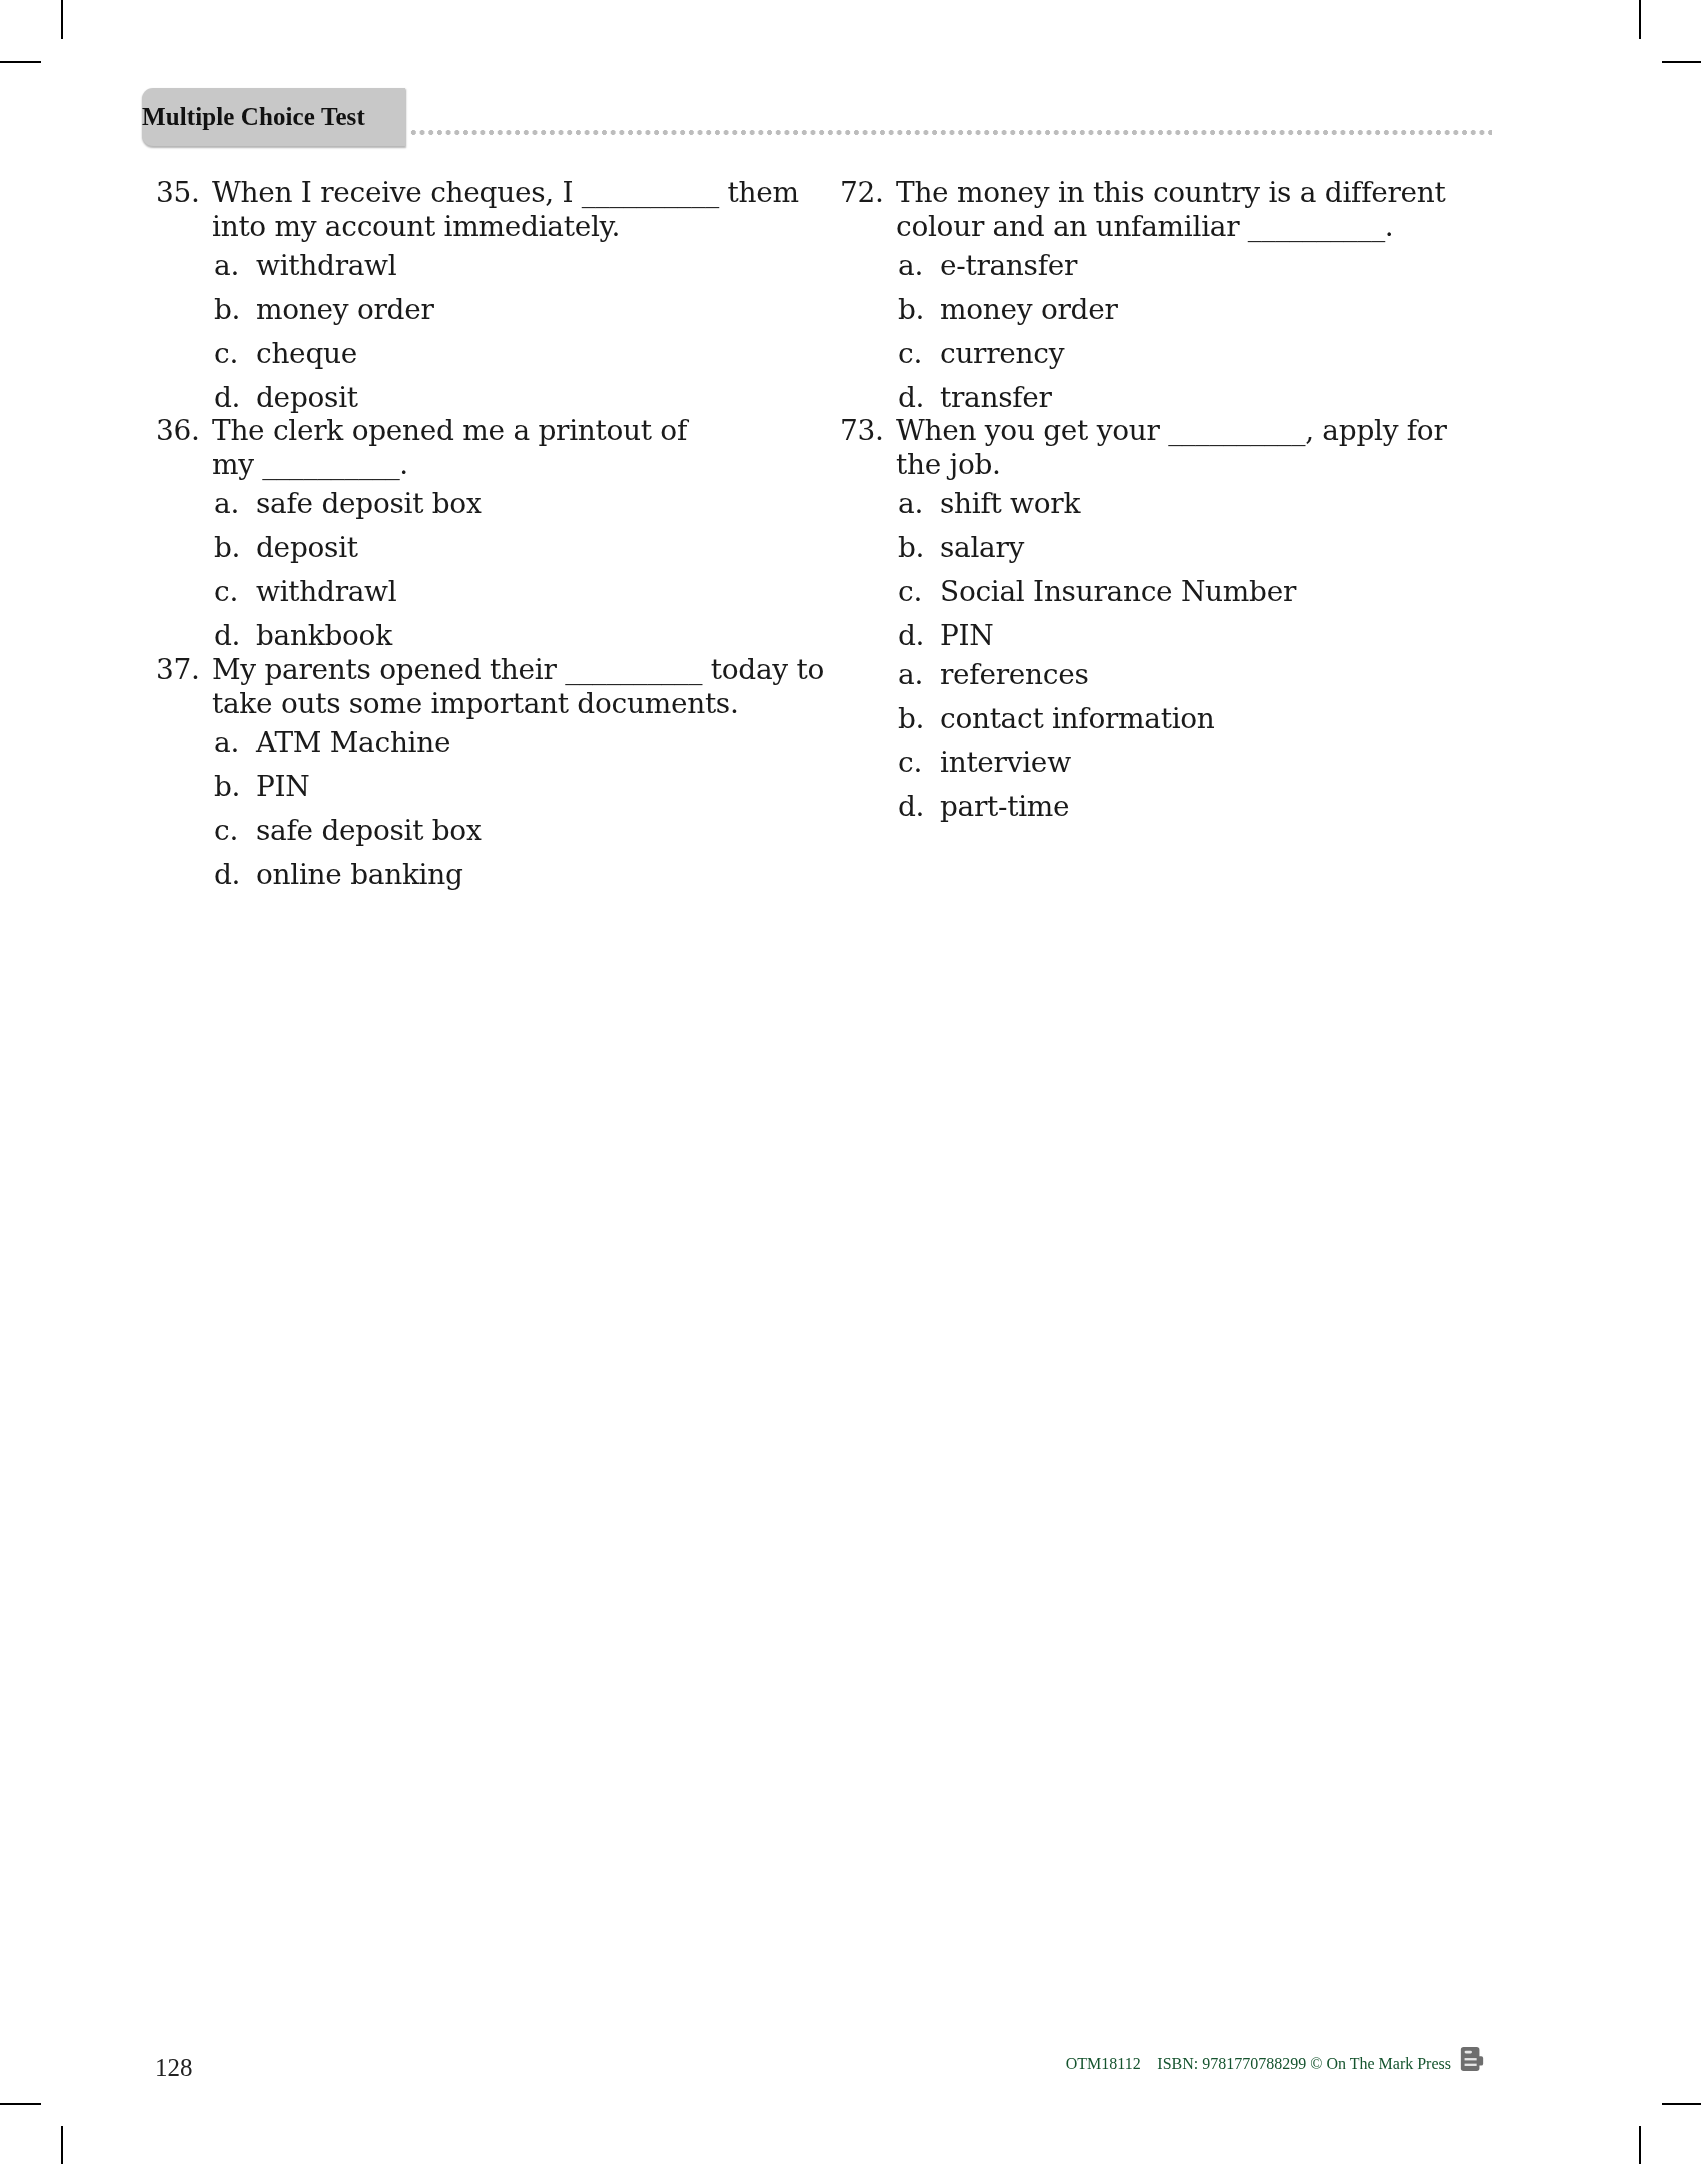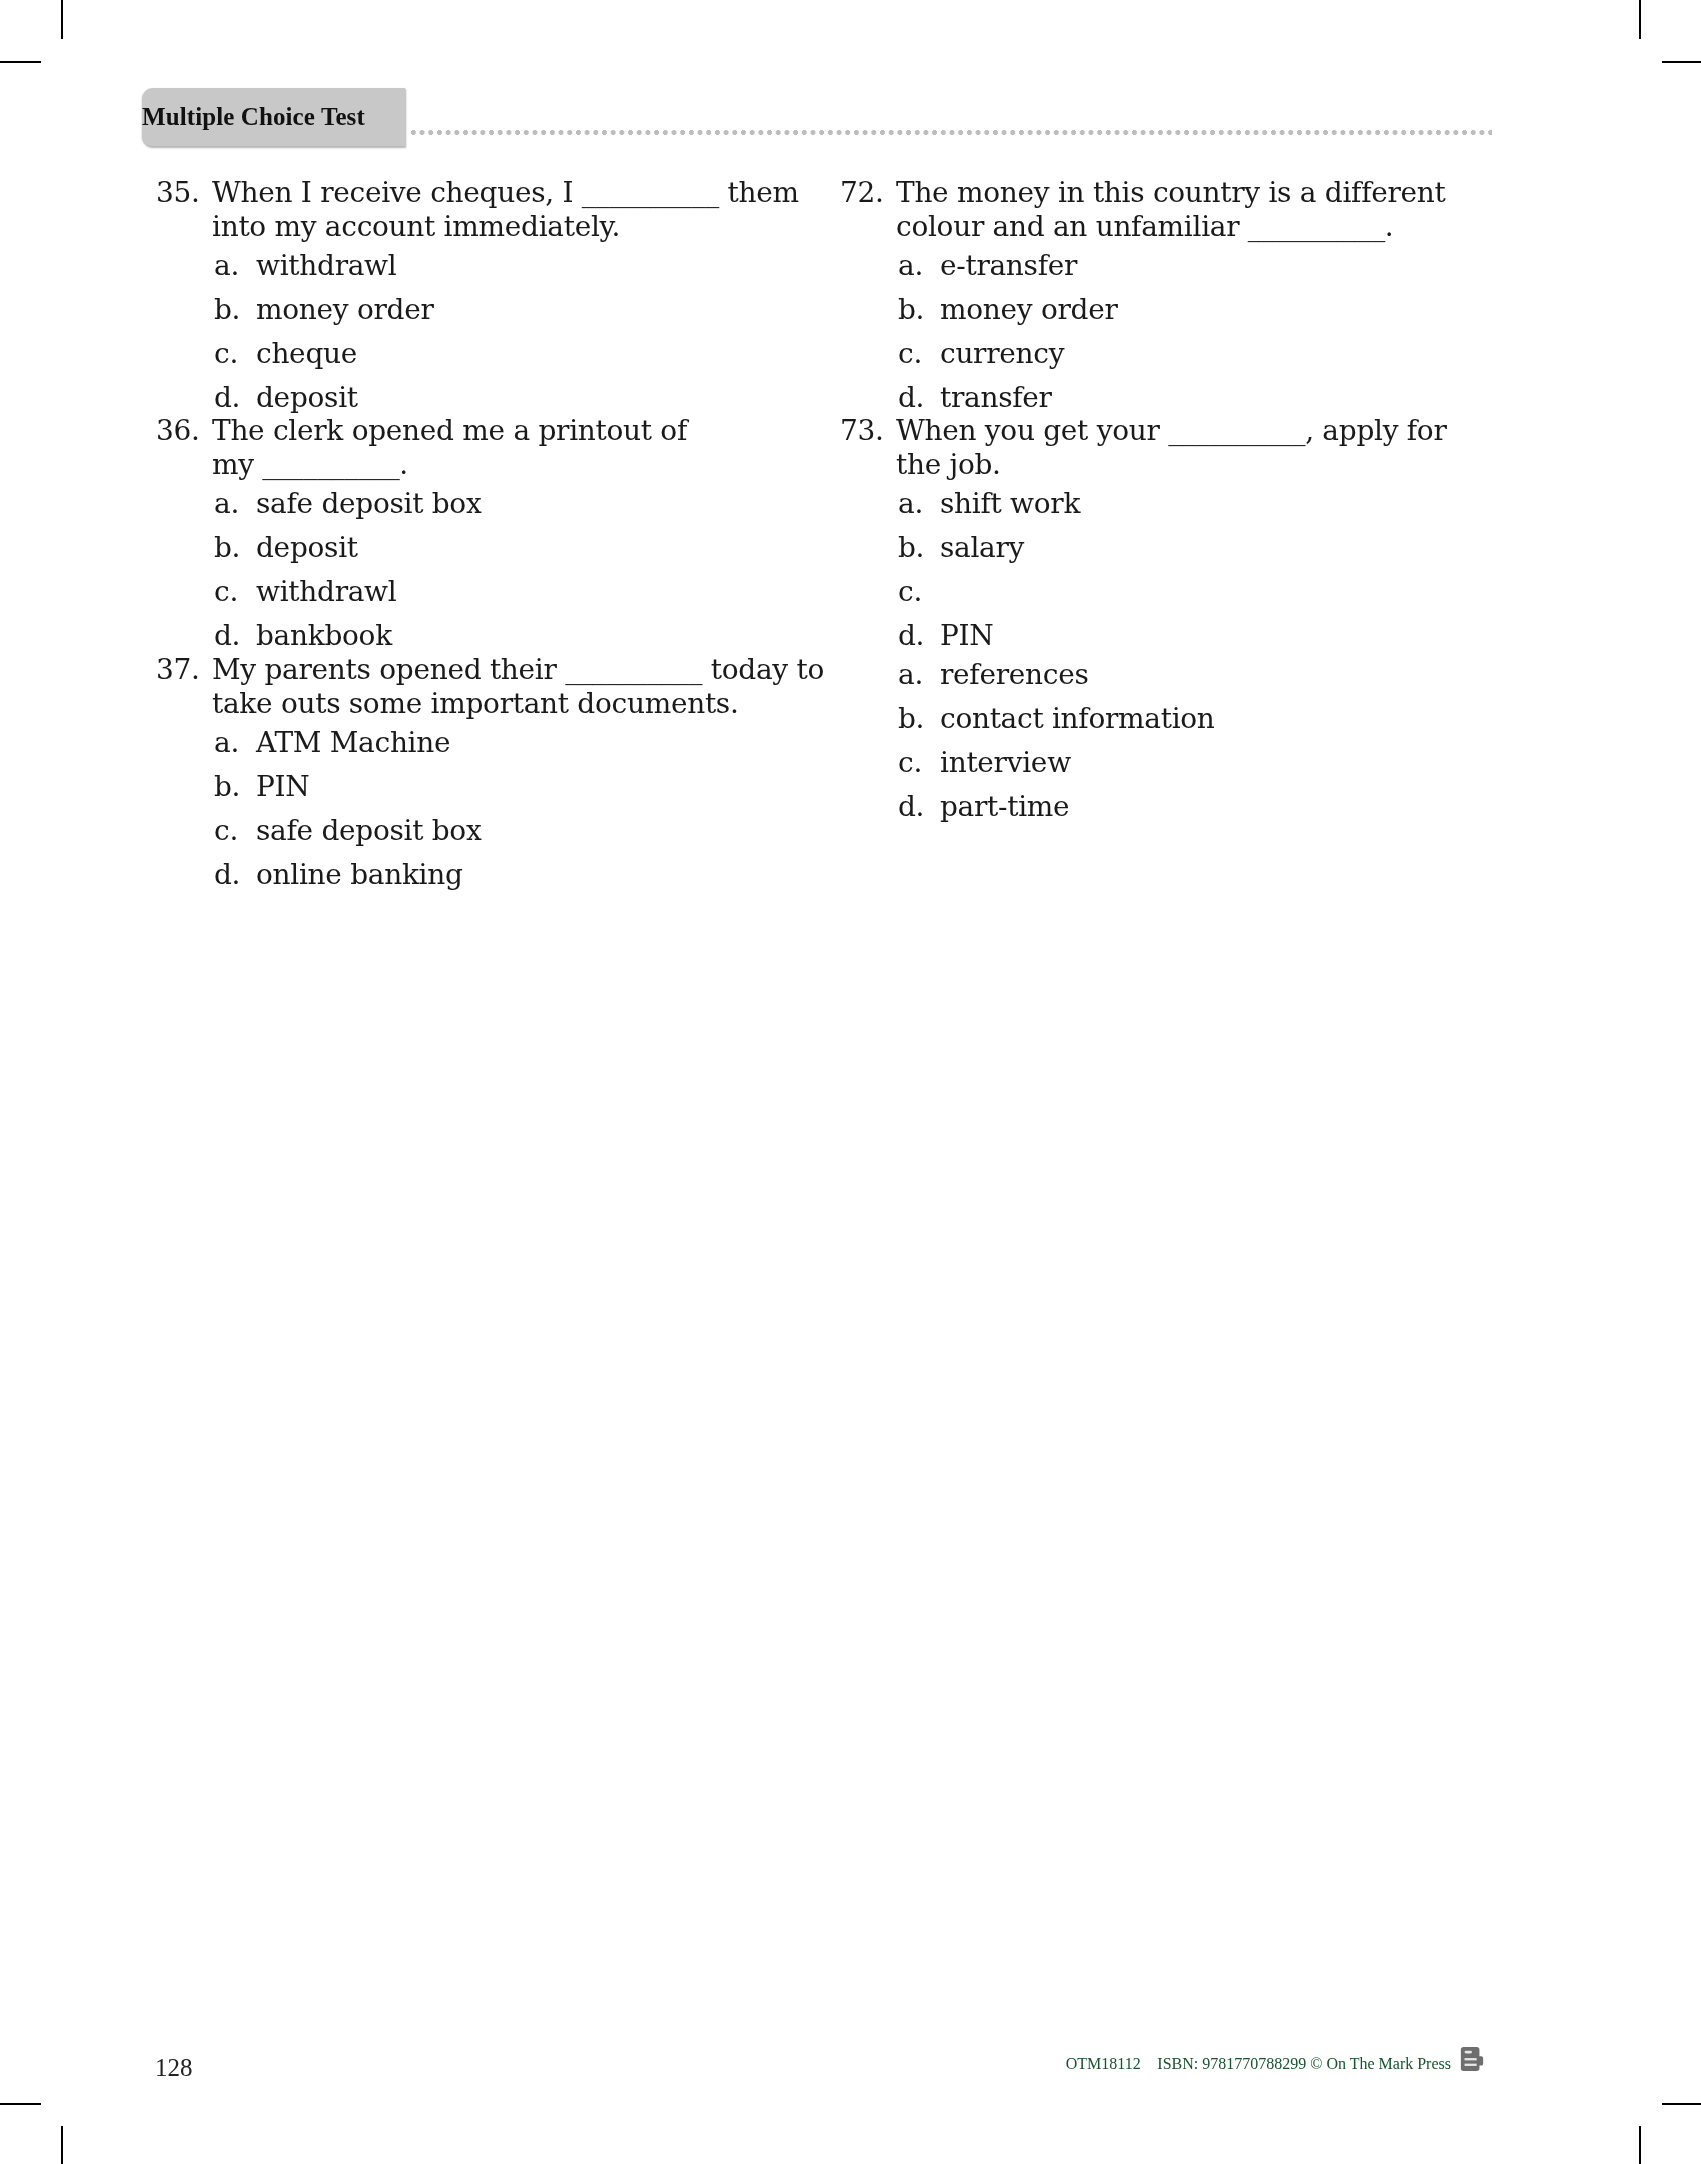--- a/index.html
+++ b/index.html
@@ -152,20 +152,21 @@
       <li class="opt">
           <span class="opt-letter">a.</span>
           <span>shift work</span>
         </li>
       <li class="opt">
           <span class="opt-letter">b.</span>
           <span>salary</span>
         </li>
       <li class="opt">
           <span class="opt-letter">c.</span>
+          <span>Social Insurance Number</span>
         </li>
       <li class="opt">
           <span class="opt-letter">d.</span>
           <span>PIN</span>
         </li>
     </ul>
   </div>
   <div class="q">
     <ul class="options">
       <li class="opt">

